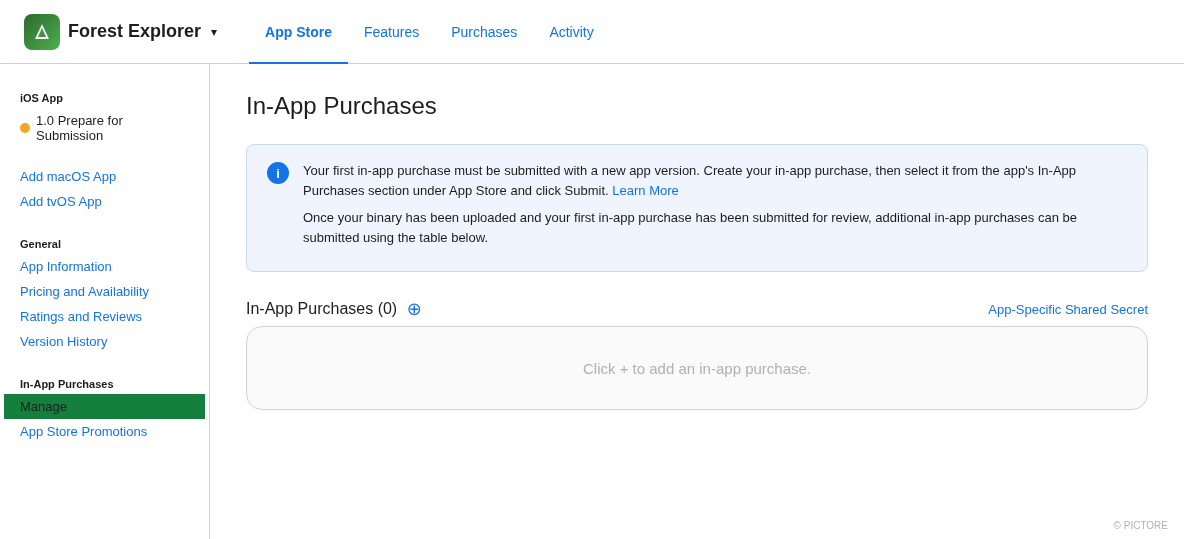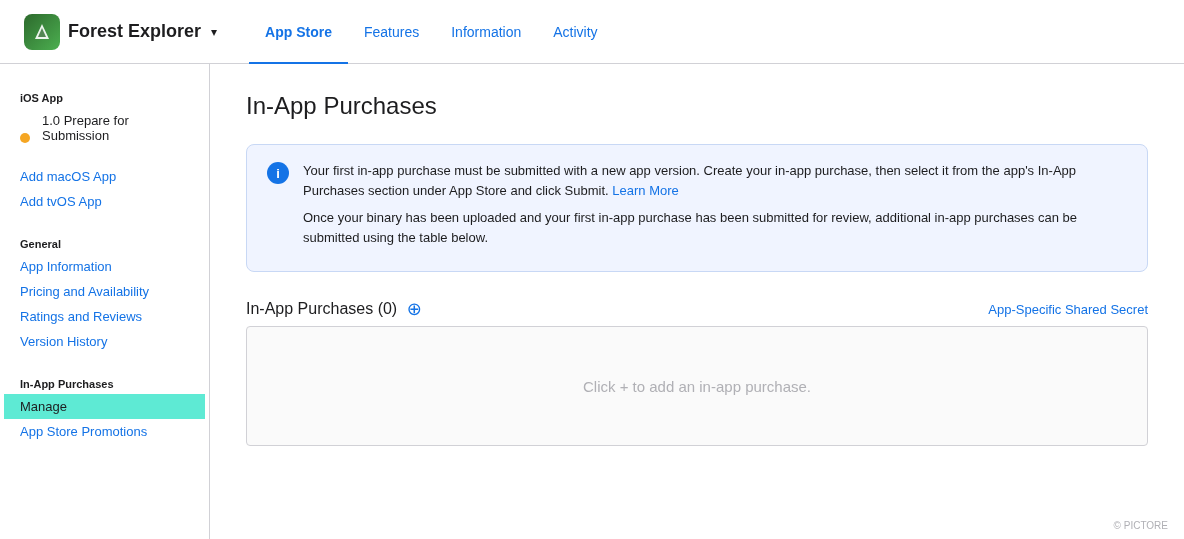--- a/index.html
+++ b/index.html
@@ -81,29 +81,29 @@
     }
     .sidebar-section-title {
       font-size: 11px;
       font-weight: 700;
       color: #1d1d1f;
       padding: 8px 16px 4px;
       text-transform: none;
     }
     .sidebar-item {
       display: flex;
-      align-items: flex-end;
-      gap: 12px;
+      align-items: center;
+      gap: 6px;
       padding: 5px 16px;
       font-size: 13px;
       color: #1473e6;
       cursor: pointer;
     }
     .sidebar-item.active {
-      background: #5eead4;
+      background: #15803d;
       color: #1d1d1f;
       font-weight: 400;
       border-radius: 0;
     }
     .sidebar-item.static {
       color: #1d1d1f;
       cursor: default;
     }
     .sidebar-item .dot {
       width: 10px;
@@ -205,23 +205,23 @@
     .shared-secret-link {
       font-size: 13px;
       color: #1473e6;
       text-decoration: none;
       cursor: pointer;
     }
 
     
     .empty-table {
       border: 1px solid #d1d1d6;
-      border-radius: 4px;
+      border-radius: 16px;
       background: #fafafa;
-      height: 120px;
+      height: 84px;
       display: flex;
       align-items: center;
       justify-content: center;
       margin-top: 8px;
     }
     .empty-table-text {
       font-size: 15px;
       color: #b0b0b5;
     }
 
@@ -245,21 +245,21 @@
         <polygon points="11,3 4,18 18,18" fill="#fff" opacity="0.9"></polygon>
         <polygon points="11,7 7,16 15,16" fill="#2d6a2d" opacity="0.8"></polygon>
       </svg>
     </div>
     <span class="app-logo-title">Forest Explorer</span>
     <span class="chevron-down">▾</span>
   </div>
   <nav class="nav-tabs">
     <a class="nav-tab active">App Store</a>
     <a class="nav-tab">Features</a>
-    <a class="nav-tab">Information</a>
+    <a class="nav-tab">Purchases</a>
     <a class="nav-tab">Activity</a>
   </nav>
 </div>
 
 <div class="layout">
 
   <div class="sidebar">
     <div class="sidebar-section-title">iOS App</div>
     <div class="sidebar-item static">
       <span class="dot"></span>

